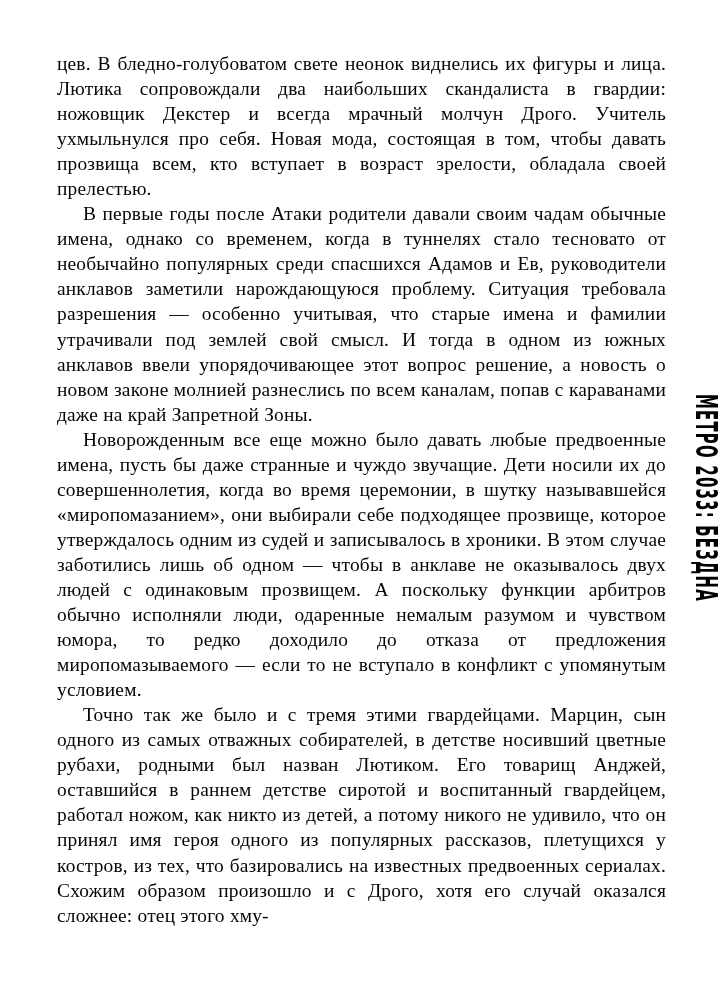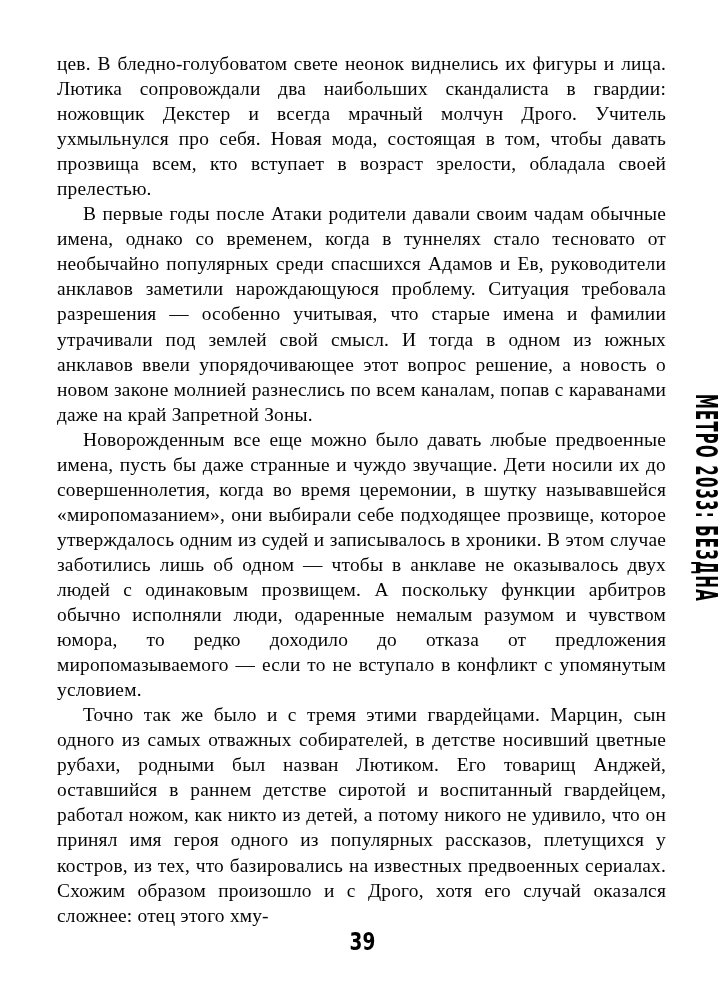--- a/index.html
+++ b/index.html
@@ -105,17 +105,14 @@
     <p class="no-indent">цев. В бледно-голубоватом свете неонок виднелись их фигуры и лица. Лютика сопровождали два наибольших скандалиста в гвардии: ножовщик Декстер и всегда мрачный молчун Дрого. Учитель ухмыльнулся про себя. Новая мода, состоящая в том, чтобы давать прозвища всем, кто вступает в возраст зрелости, обладала своей прелестью.</p>
     <p>В первые годы после Атаки родители давали своим чадам обычные имена, однако со временем, когда в туннелях стало тесновато от необычайно популярных среди спасшихся Адамов и Ев, руководители анклавов заметили нарождающуюся проблему. Ситуация требовала разрешения — особенно учитывая, что старые имена и фамилии утрачивали под землей свой смысл. И тогда в одном из южных анклавов ввели упорядочивающее этот вопрос решение, а новость о новом законе молнией разнеслись по всем каналам, попав с караванами даже на край Запретной Зоны.</p>
     <p>Новорожденным все еще можно было давать любые предвоенные имена, пусть бы даже странные и чуждо звучащие. Дети носили их до совершеннолетия, когда во время церемонии, в шутку называвшейся «миропомазанием», они выбирали себе подходящее прозвище, которое утверждалось одним из судей и записывалось в хроники. В этом случае заботились лишь об одном — чтобы в анклаве не оказывалось двух людей с одинаковым прозвищем. А поскольку функции арбитров обычно исполняли люди, одаренные немалым разумом и чувством юмора, то редко доходило до отказа от предложения миропомазываемого — если то не вступало в конфликт с упомянутым условием.</p>
     <p>Точно так же было и с тремя этими гвардейцами. Марцин, сын одного из самых отважных собирателей, в детстве носивший цветные рубахи, родными был назван Лютиком. Его товарищ Анджей, оставшийся в раннем детстве сиротой и воспитанный гвардейцем, работал ножом, как никто из детей, а потому никого не удивило, что он принял имя героя одного из популярных рассказов, плетущихся у костров, из тех, что базировались на известных предвоенных сериалах. Схожим образом произошло и с Дрого, хотя его случай оказался сложнее: отец этого хму-</p>
   </div>
 
   <div id="running-head">
     <span class="rh-text">МЕТРО 2033: БЕЗДНА</span>
   </div>
 
-  <div id="page-number">
-    <span>39</span>
-  </div>
 
 </div>
 
 </body></html>

